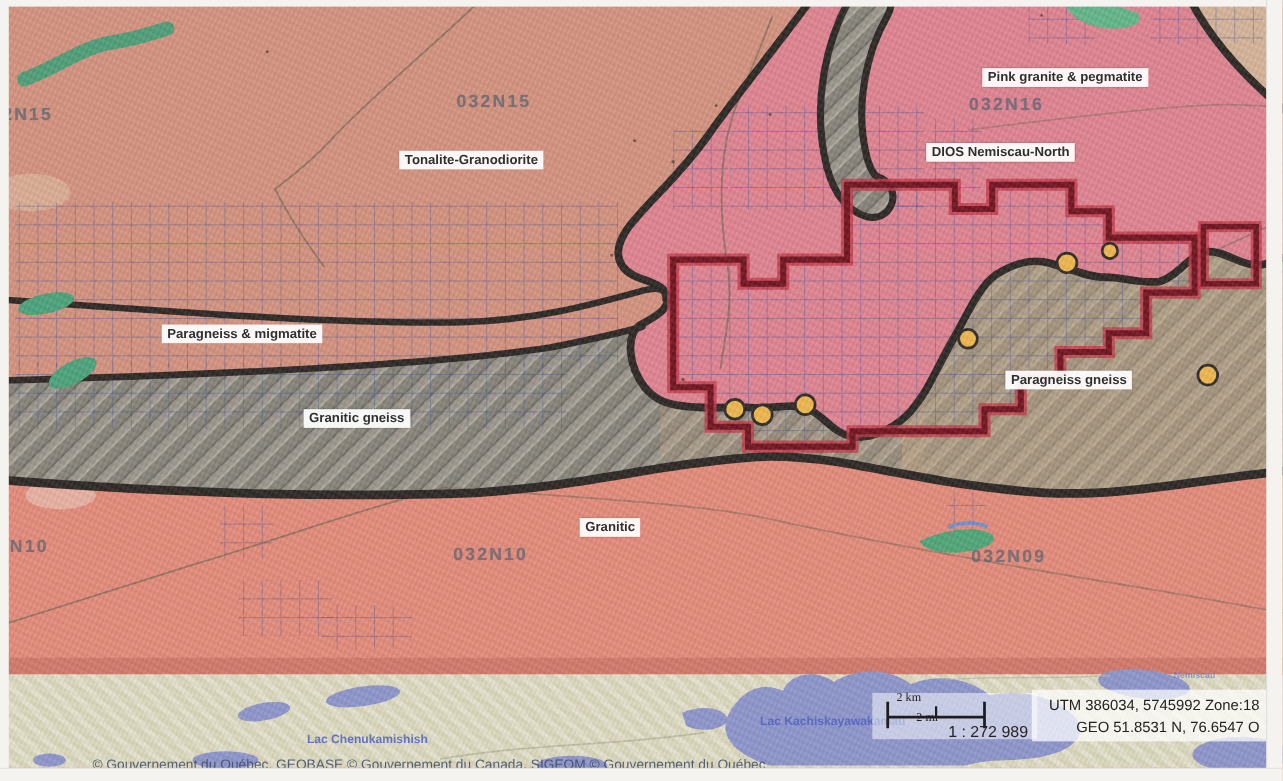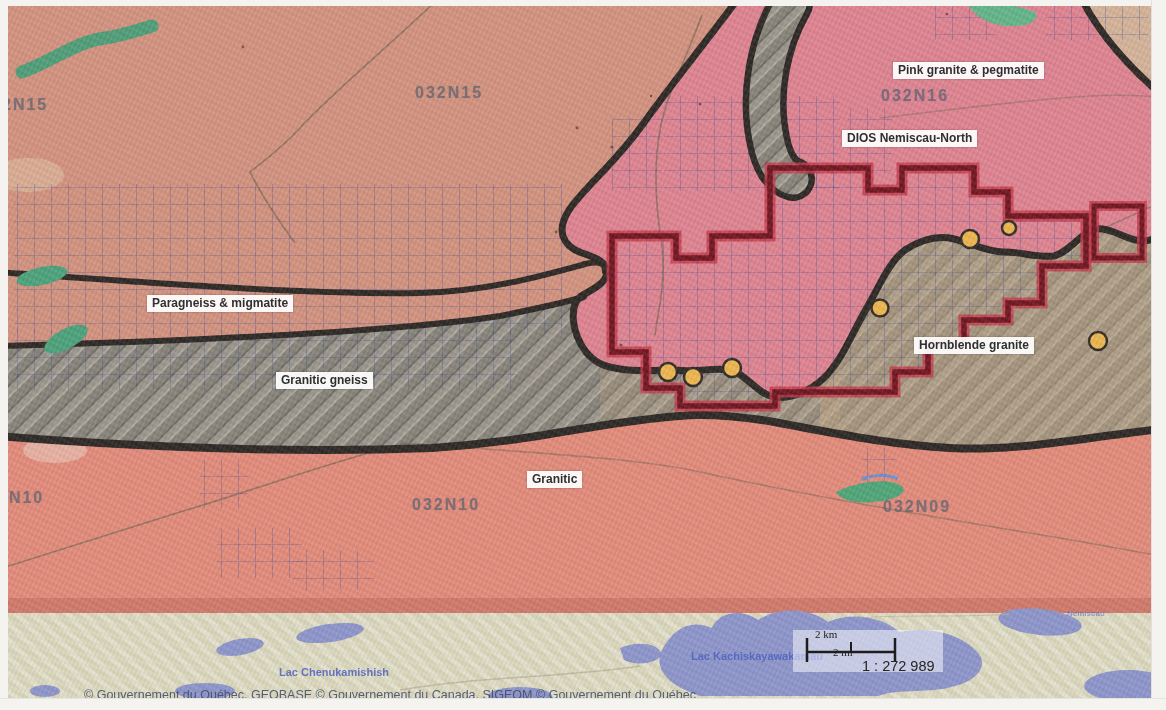--- a/index.html
+++ b/index.html
@@ -162,25 +162,26 @@
         <ellipse cx="1128" cy="686" rx="44" ry="16"></ellipse>
         <path d="M620,648 C640,640 658,644 662,654 C658,664 636,666 624,660 Z"></path>
       </g>
       <path d="M400,690 C480,676 560,678 640,666" fill="none" stroke="#b6b49a" stroke-width="1.5" opacity="0.8"></path>
       <path d="M860,618 C900,614 960,618 1010,614" fill="none" stroke="#b6b49a" stroke-width="1.2" opacity="0.7"></path>
     </g>
   </svg>
 
   <div class="texture"></div>
 
+  <div class="sticker" style="left:363px;top:137px">Tonalite-Granodiorite</div>
   <div class="sticker" style="left:893px;top:62px">Pink granite &amp; pegmatite</div>
   <div class="sticker" style="left:842px;top:130px">DIOS Nemiscau-North</div>
   <div class="sticker" style="left:147px;top:295px">Paragneiss &amp; migmatite</div>
   <div class="sticker" style="left:276px;top:372px">Granitic gneiss</div>
-  <div class="sticker" style="left:914px;top:337px">Hornblende granite</div>
+  <div class="sticker" style="left:914px;top:337px">Paragneiss gneiss</div>
   <div class="sticker" style="left:527px;top:471px">Granitic</div>
 
   <div class="sheet" style="left:2px;top:96px">2N15</div>
   <div class="sheet" style="left:415px;top:84px">032N15</div>
   <div class="sheet" style="left:881px;top:87px">032N16</div>
   <div class="sheet" style="left:-2px;top:489px">2N10</div>
   <div class="sheet" style="left:412px;top:496px">032N10</div>
   <div class="sheet" style="left:883px;top:498px">032N09</div>
 
   <div class="lake" style="left:248px;top:666px">Lac Chenukamishish</div>
@@ -194,19 +195,23 @@
       <line x1="14" y1="22" x2="102" y2="22" stroke="#1d1d1d" stroke-width="2.5"></line>
       <line x1="14" y1="8" x2="14" y2="32" stroke="#1d1d1d" stroke-width="2.5"></line>
       <line x1="58" y1="12" x2="58" y2="22" stroke="#1d1d1d" stroke-width="2"></line>
       <line x1="102" y1="8" x2="102" y2="32" stroke="#1d1d1d" stroke-width="2.5"></line>
     </svg>
     <span class="sbar-km">2 km</span>
     <span class="sbar-mi">2 mi</span>
   </div>
   <div class="ratio" style="left:862px;top:658px">1 : 272 989</div>
 
+  <div class="cbox" style="left:938px;top:627px;width:200px">
+    <div>UTM 386034, 5745992 Zone:18</div>
+    <div>GEO 51.8531 N, 76.6547 O</div>
+  </div>
 
   <div class="frame" style="left:0;top:0;width:1166px;height:6px"></div>
   <div class="frame" style="left:0;top:0;width:8px;height:710px"></div>
   <div class="frame" style="left:1151px;top:0;width:15px;height:710px;border-left:1px solid rgba(0,0,0,.08)"></div>
   <div class="frame" style="left:0;top:698px;width:1166px;height:12px;border-top:1px solid rgba(0,0,0,.06)"></div>
  </div>
 </div>
 
 </body></html>

